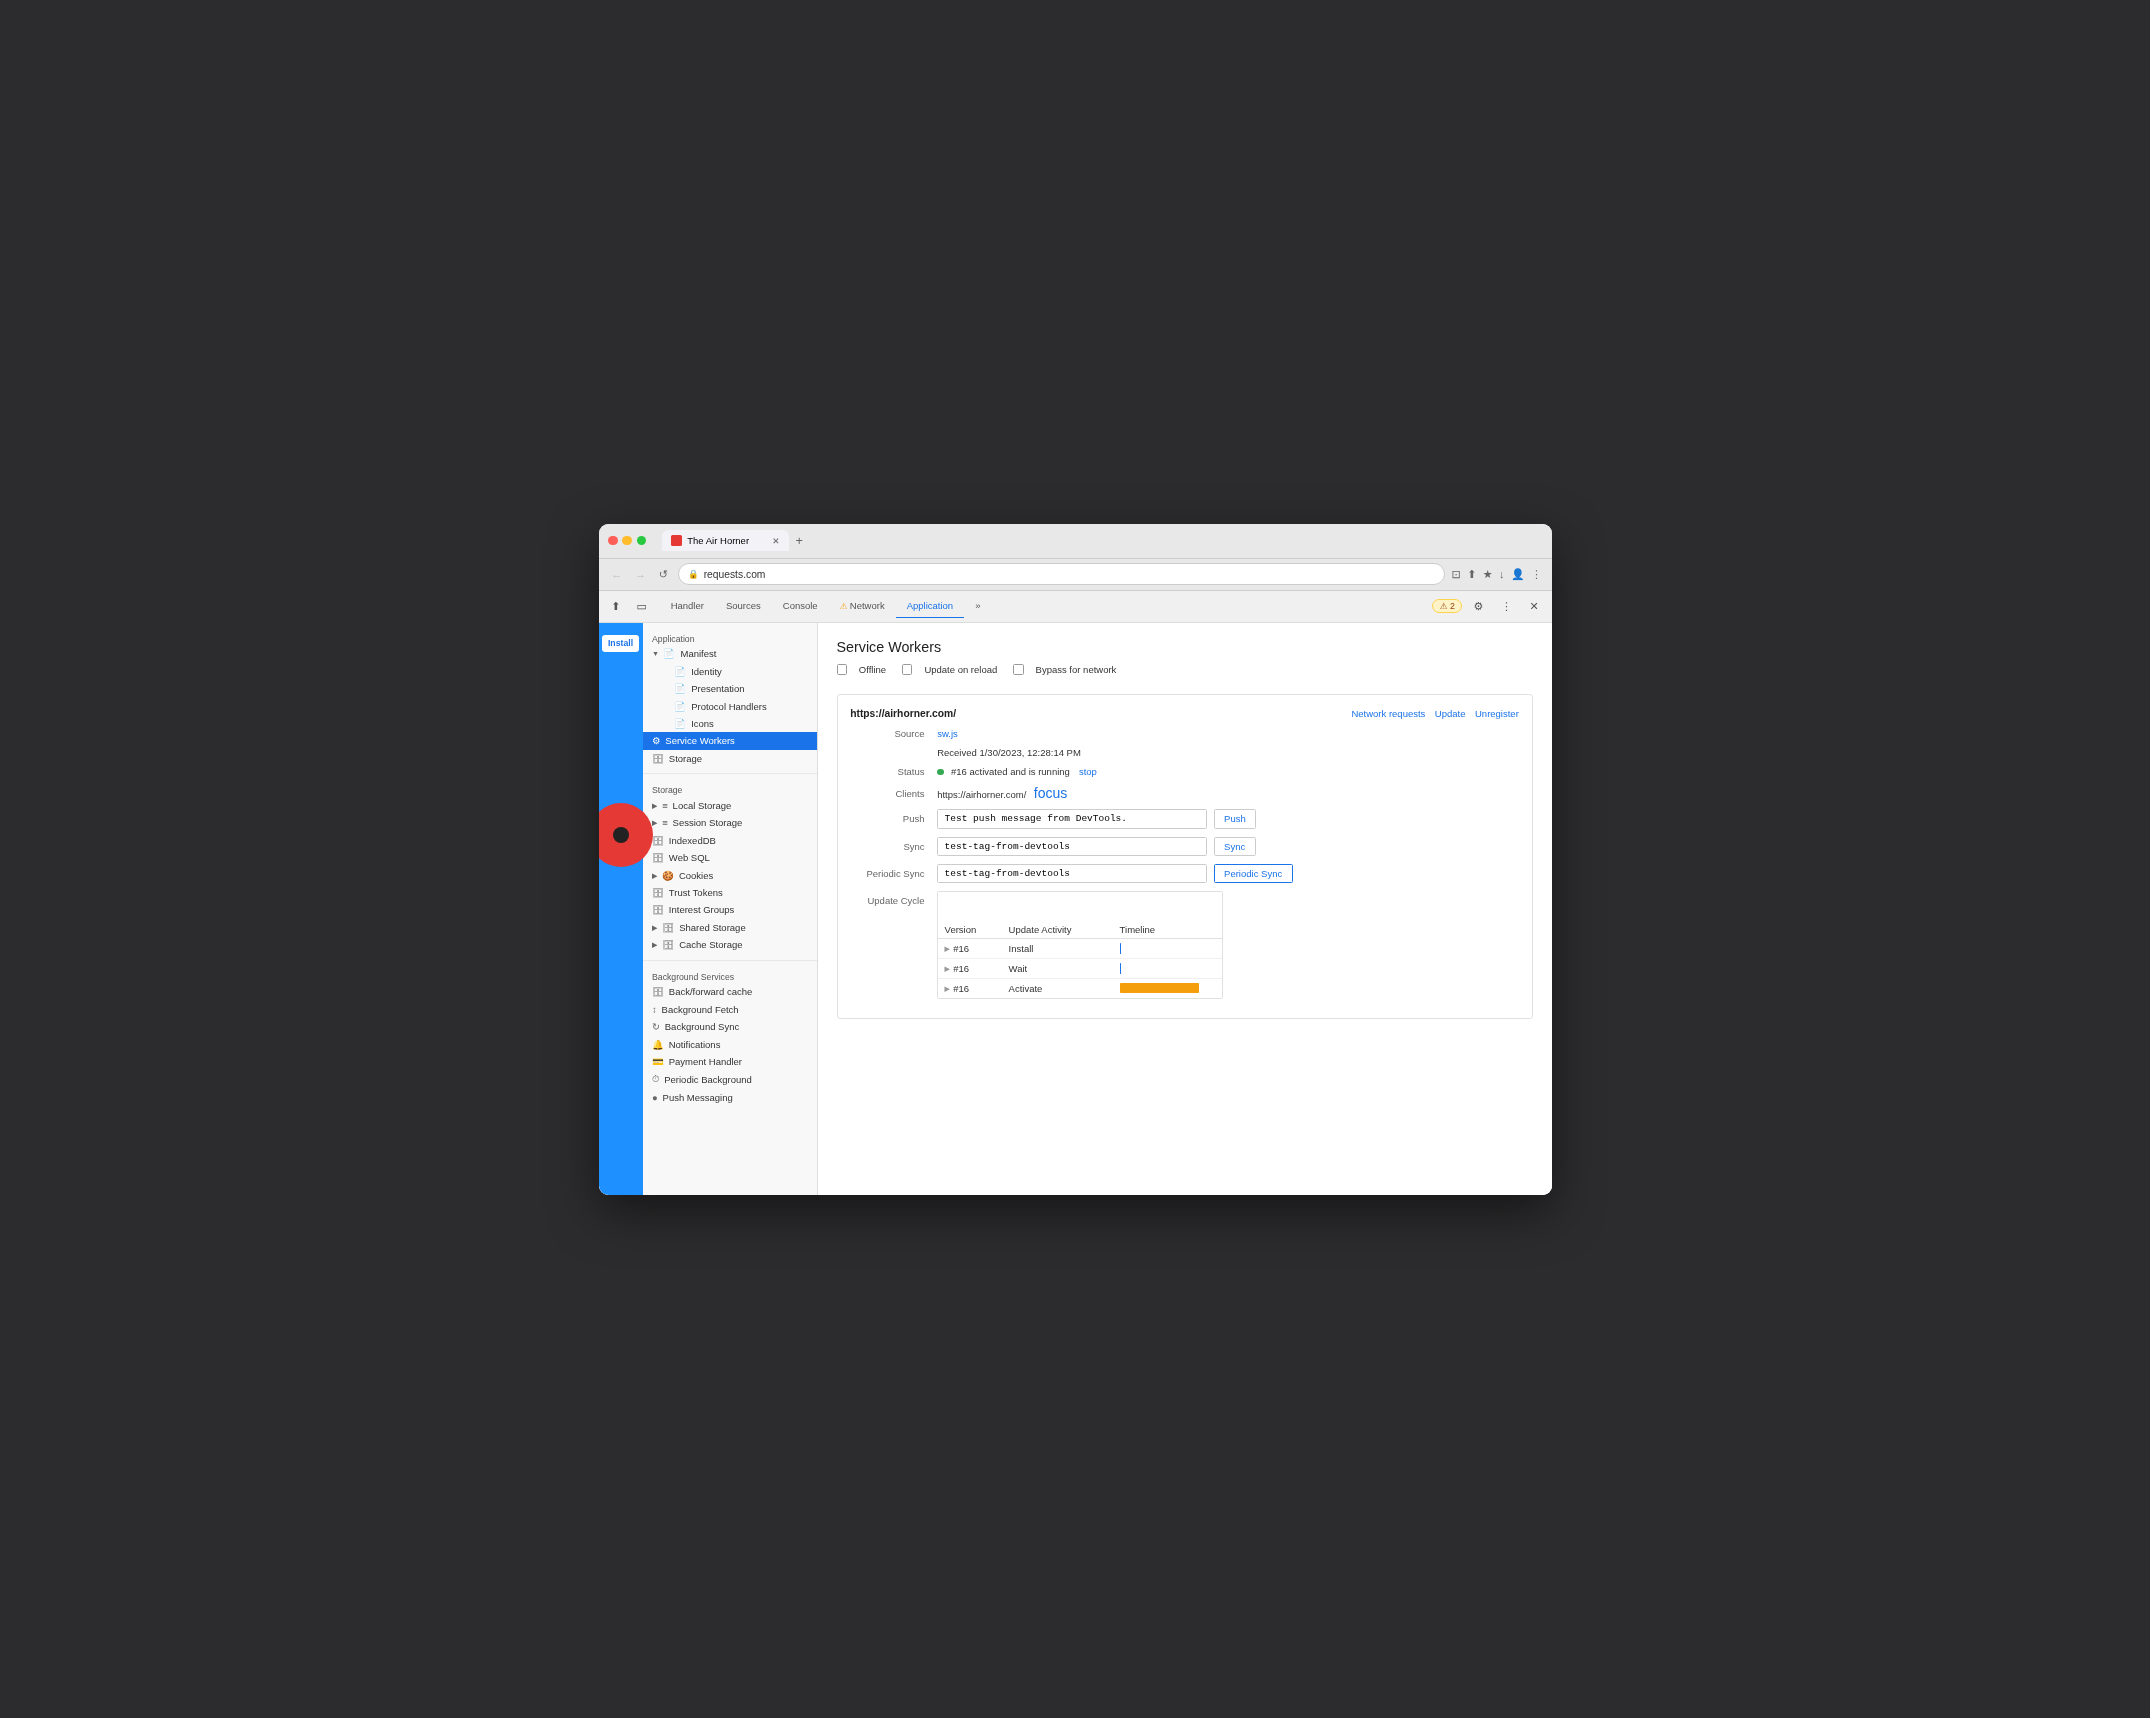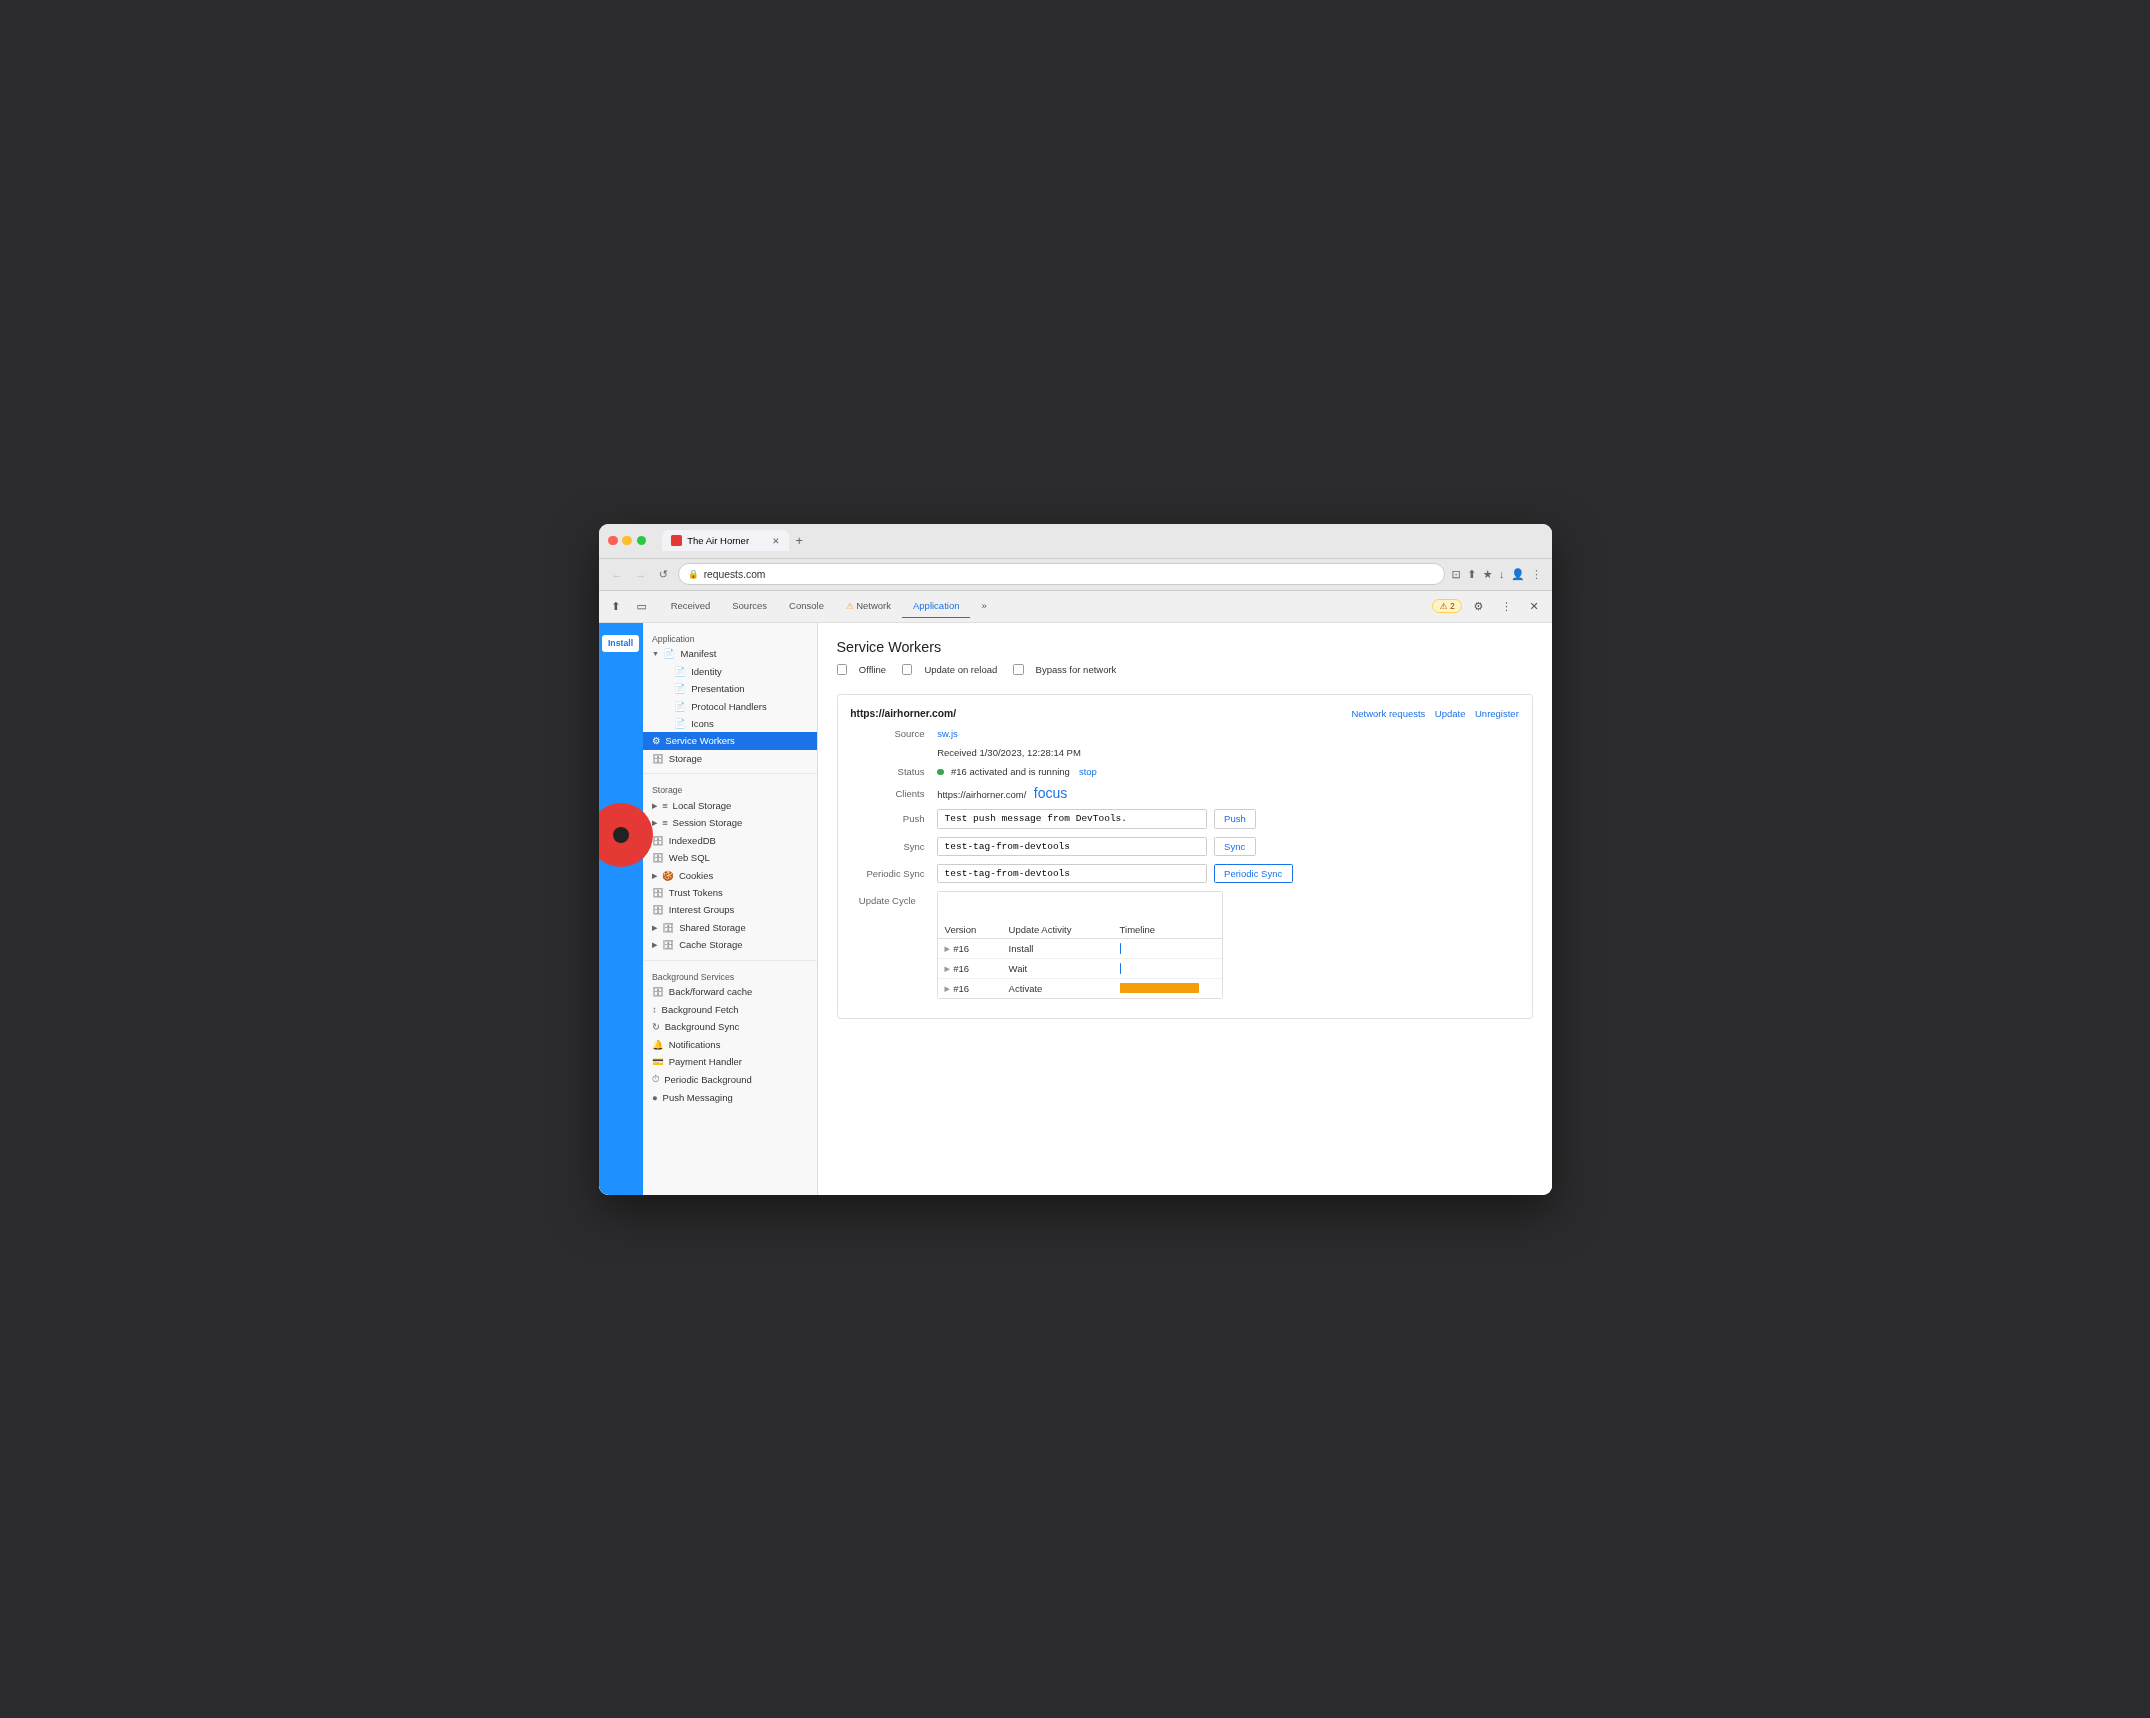--- a/index.html
+++ b/index.html
@@ -376,21 +376,21 @@
     
     .update-cycle-row {
       display: flex;
       align-items: flex-start;
       margin-bottom: 6.4px;
       font-size: 9.5px;
     }
     .update-cycle-label {
       color: #666;
       width: 87px;
-      text-align: center;
+      text-align: right;
       padding-right: 12.7px;
       flex-shrink: 0;
       padding-top: 3.2px;
     }
     .update-table {
       border: 0.8px solid #e0e0e0;
       border-radius: 1.6px;
       overflow: hidden;
       font-size: 9.5px;
       min-width: 286px;
@@ -496,21 +496,21 @@
       <span>↓</span>
       <span>👤</span>
       <span>⋮</span>
     </div>
   </div>
 
   <div class="devtools-toolbar">
     <span class="dt-icon-btn">⬆</span>
     <span class="dt-icon-btn">▭</span>
     <div class="dt-tabs">
-      <div class="dt-tab">Received</div>
+      <div class="dt-tab">Handler</div>
       <div class="dt-tab">Sources</div>
       <div class="dt-tab">Console</div>
       <div class="dt-tab">
         <span class="dt-tab-warning">⚠</span><span>Network</span>
       </div>
       <div class="dt-tab active">Application</div>
       <div class="dt-tab">»</div>
     </div>
     <div class="dt-toolbar-right">
       <div class="dt-badge">

